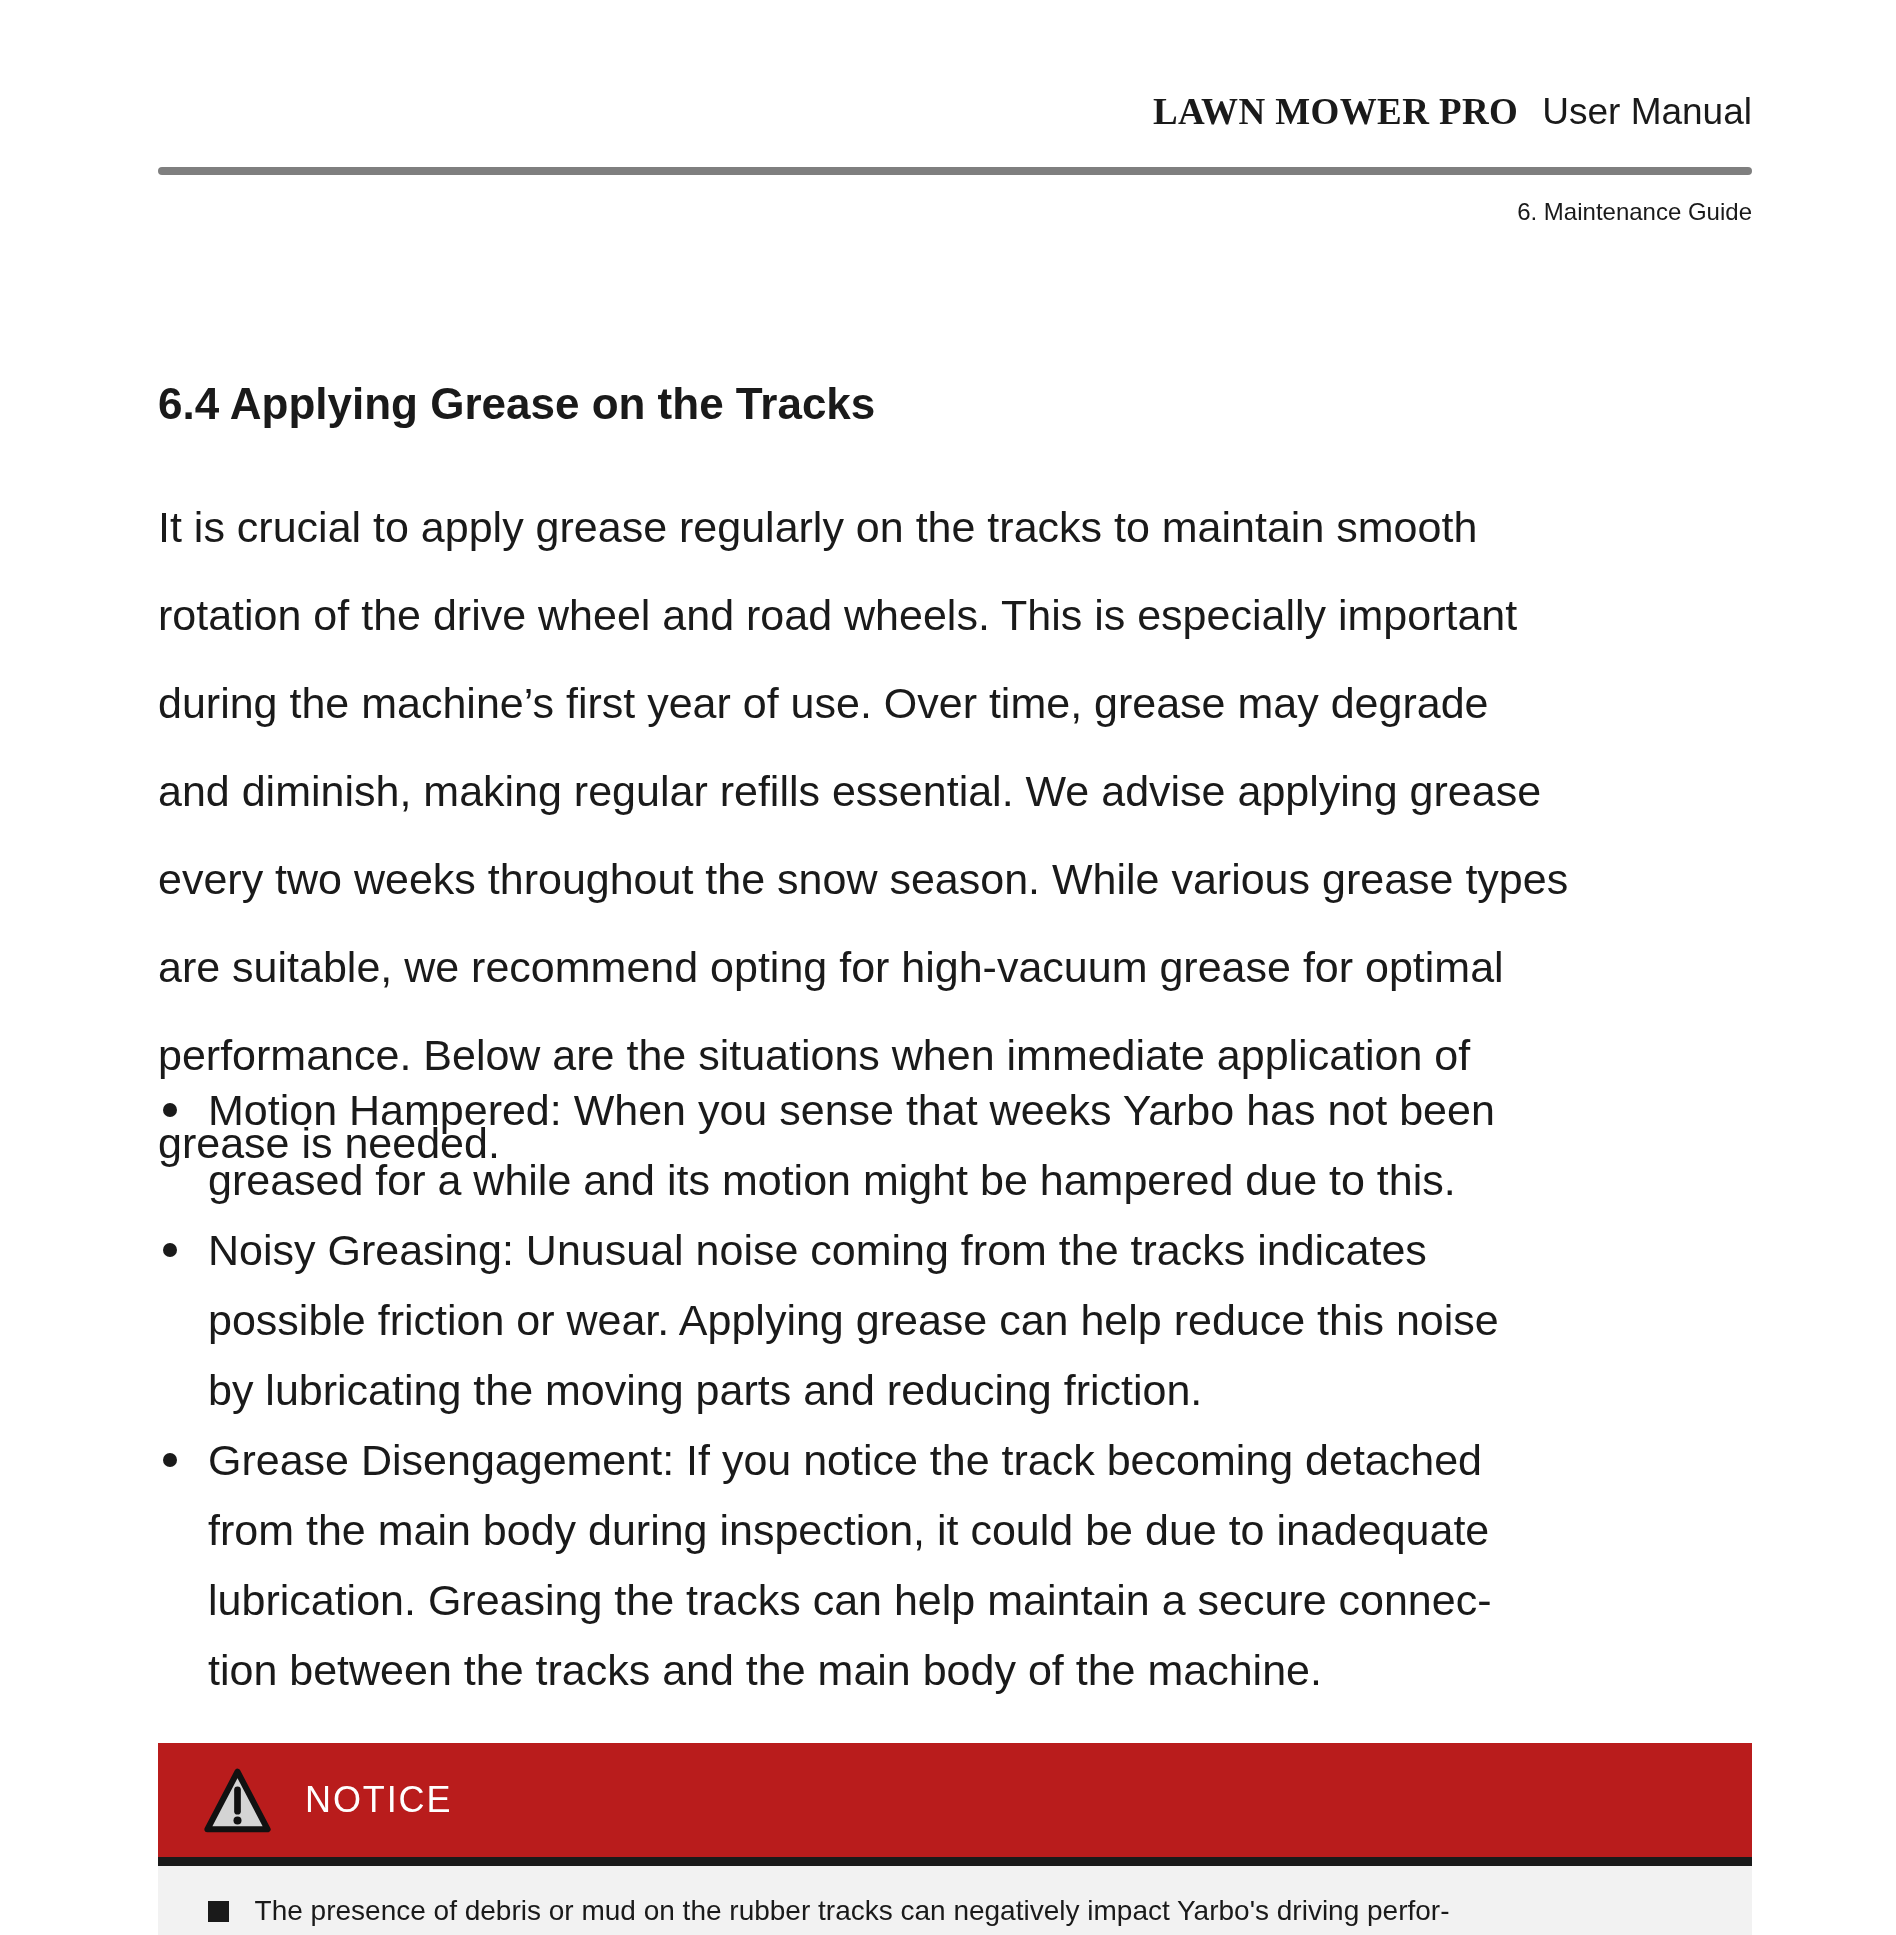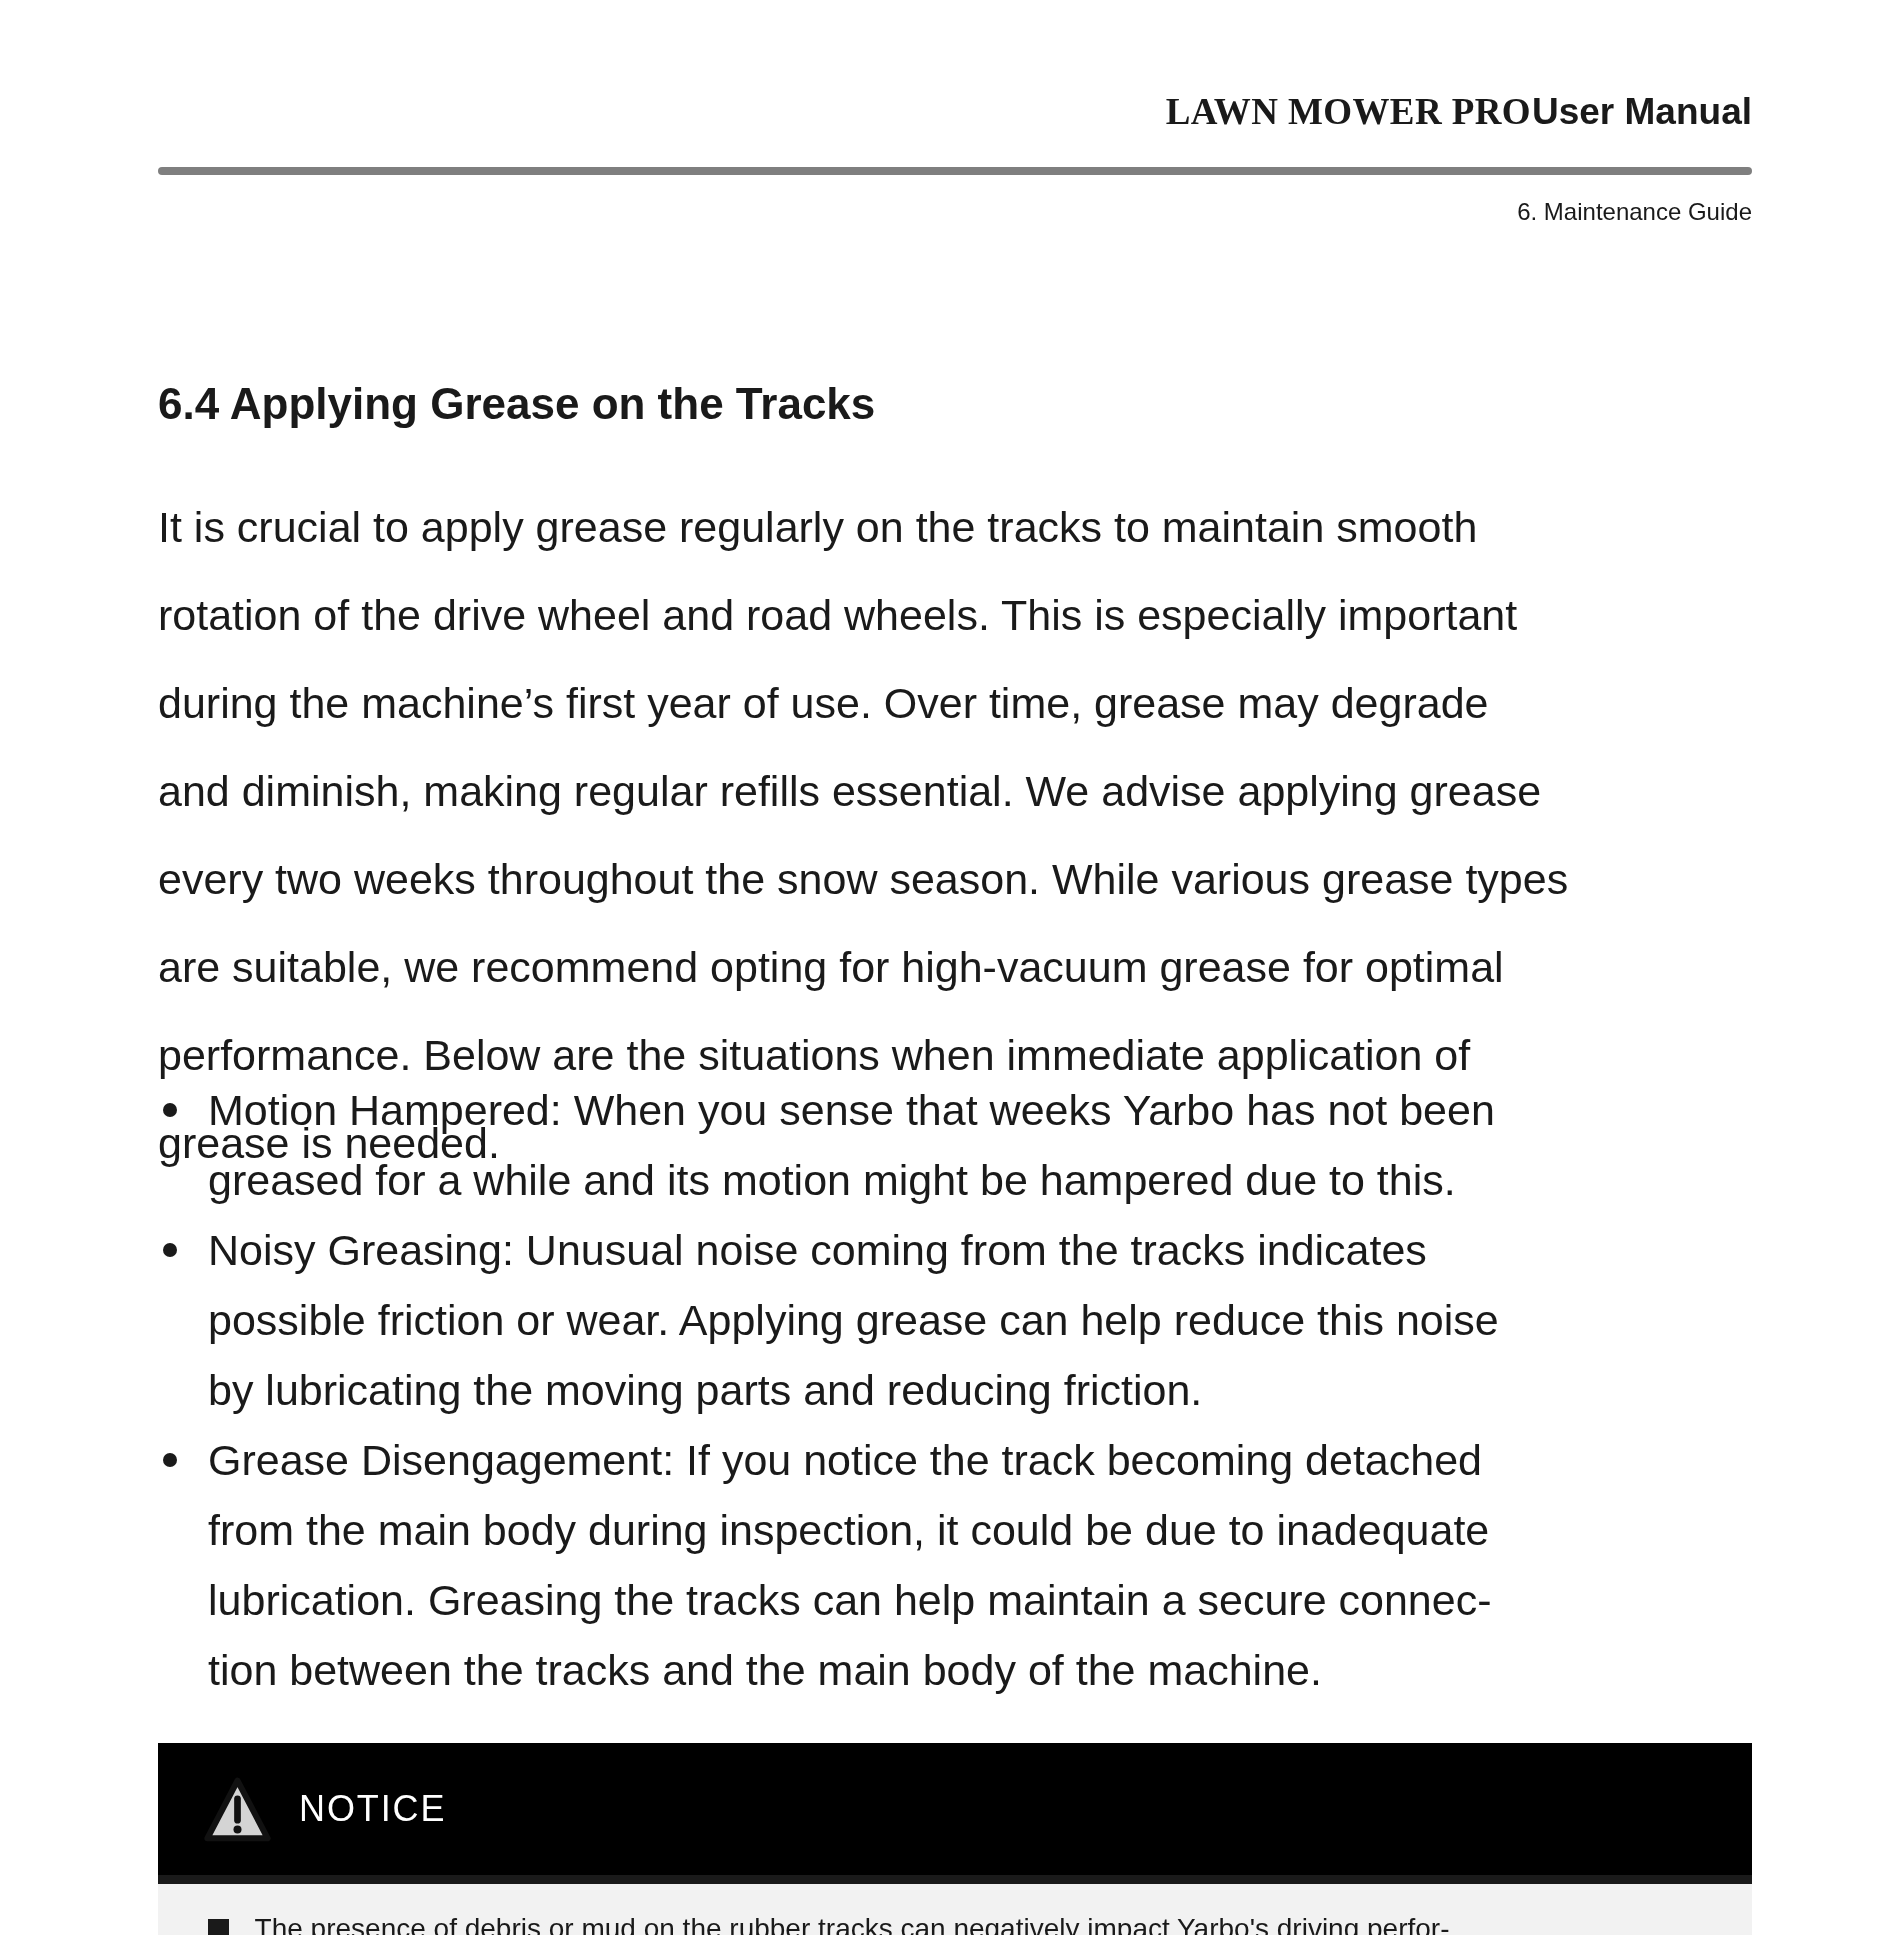--- a/index.html
+++ b/index.html
@@ -15,21 +15,21 @@
 
   
   .header-text {
     position: absolute;
     top: 90px;
     right: 144px;
     font-size: 37px;
     white-space: nowrap;
   }
   .brand { font-weight: 700; letter-spacing: 0.4px; font-family: Liberation Serif, serif; }
-  .doc-title { font-weight: 700; margin-left: 1px; }
+  .doc-title { font-weight: 400; margin-left: 24px; }
   .header-rule {
     position: absolute;
     top: 167px;
     left: 158px;
     right: 144px;
     height: 7.7px;
     background: #7f7f7f;
     border-radius: 4.6px;
   }
   .chapter {
@@ -90,25 +90,26 @@
   .bullet-term { font-weight: 400; }
 
   
   .notice {
     position: absolute;
     top: 1743px;
     left: 158px;
     right: 144px;
   }
   .notice-header {
-    height: 132px;
-    background: #000000;
+    height: 114px;
+    background: #b91c1c;
     display: flex;
     align-items: center;
     padding-left: 46px;
+    gap: 6px;
   }
   .warning-icon { width: 67px; height: 67px; display: block; }
   .notice-label {
     color: #ffffff;
     font-size: 36px;
     letter-spacing: 1.9px;
     margin-left: 28px;
     font-weight: 400;
   }
   .notice-divider { height: 8.5px; background: #1a1a1a; }

